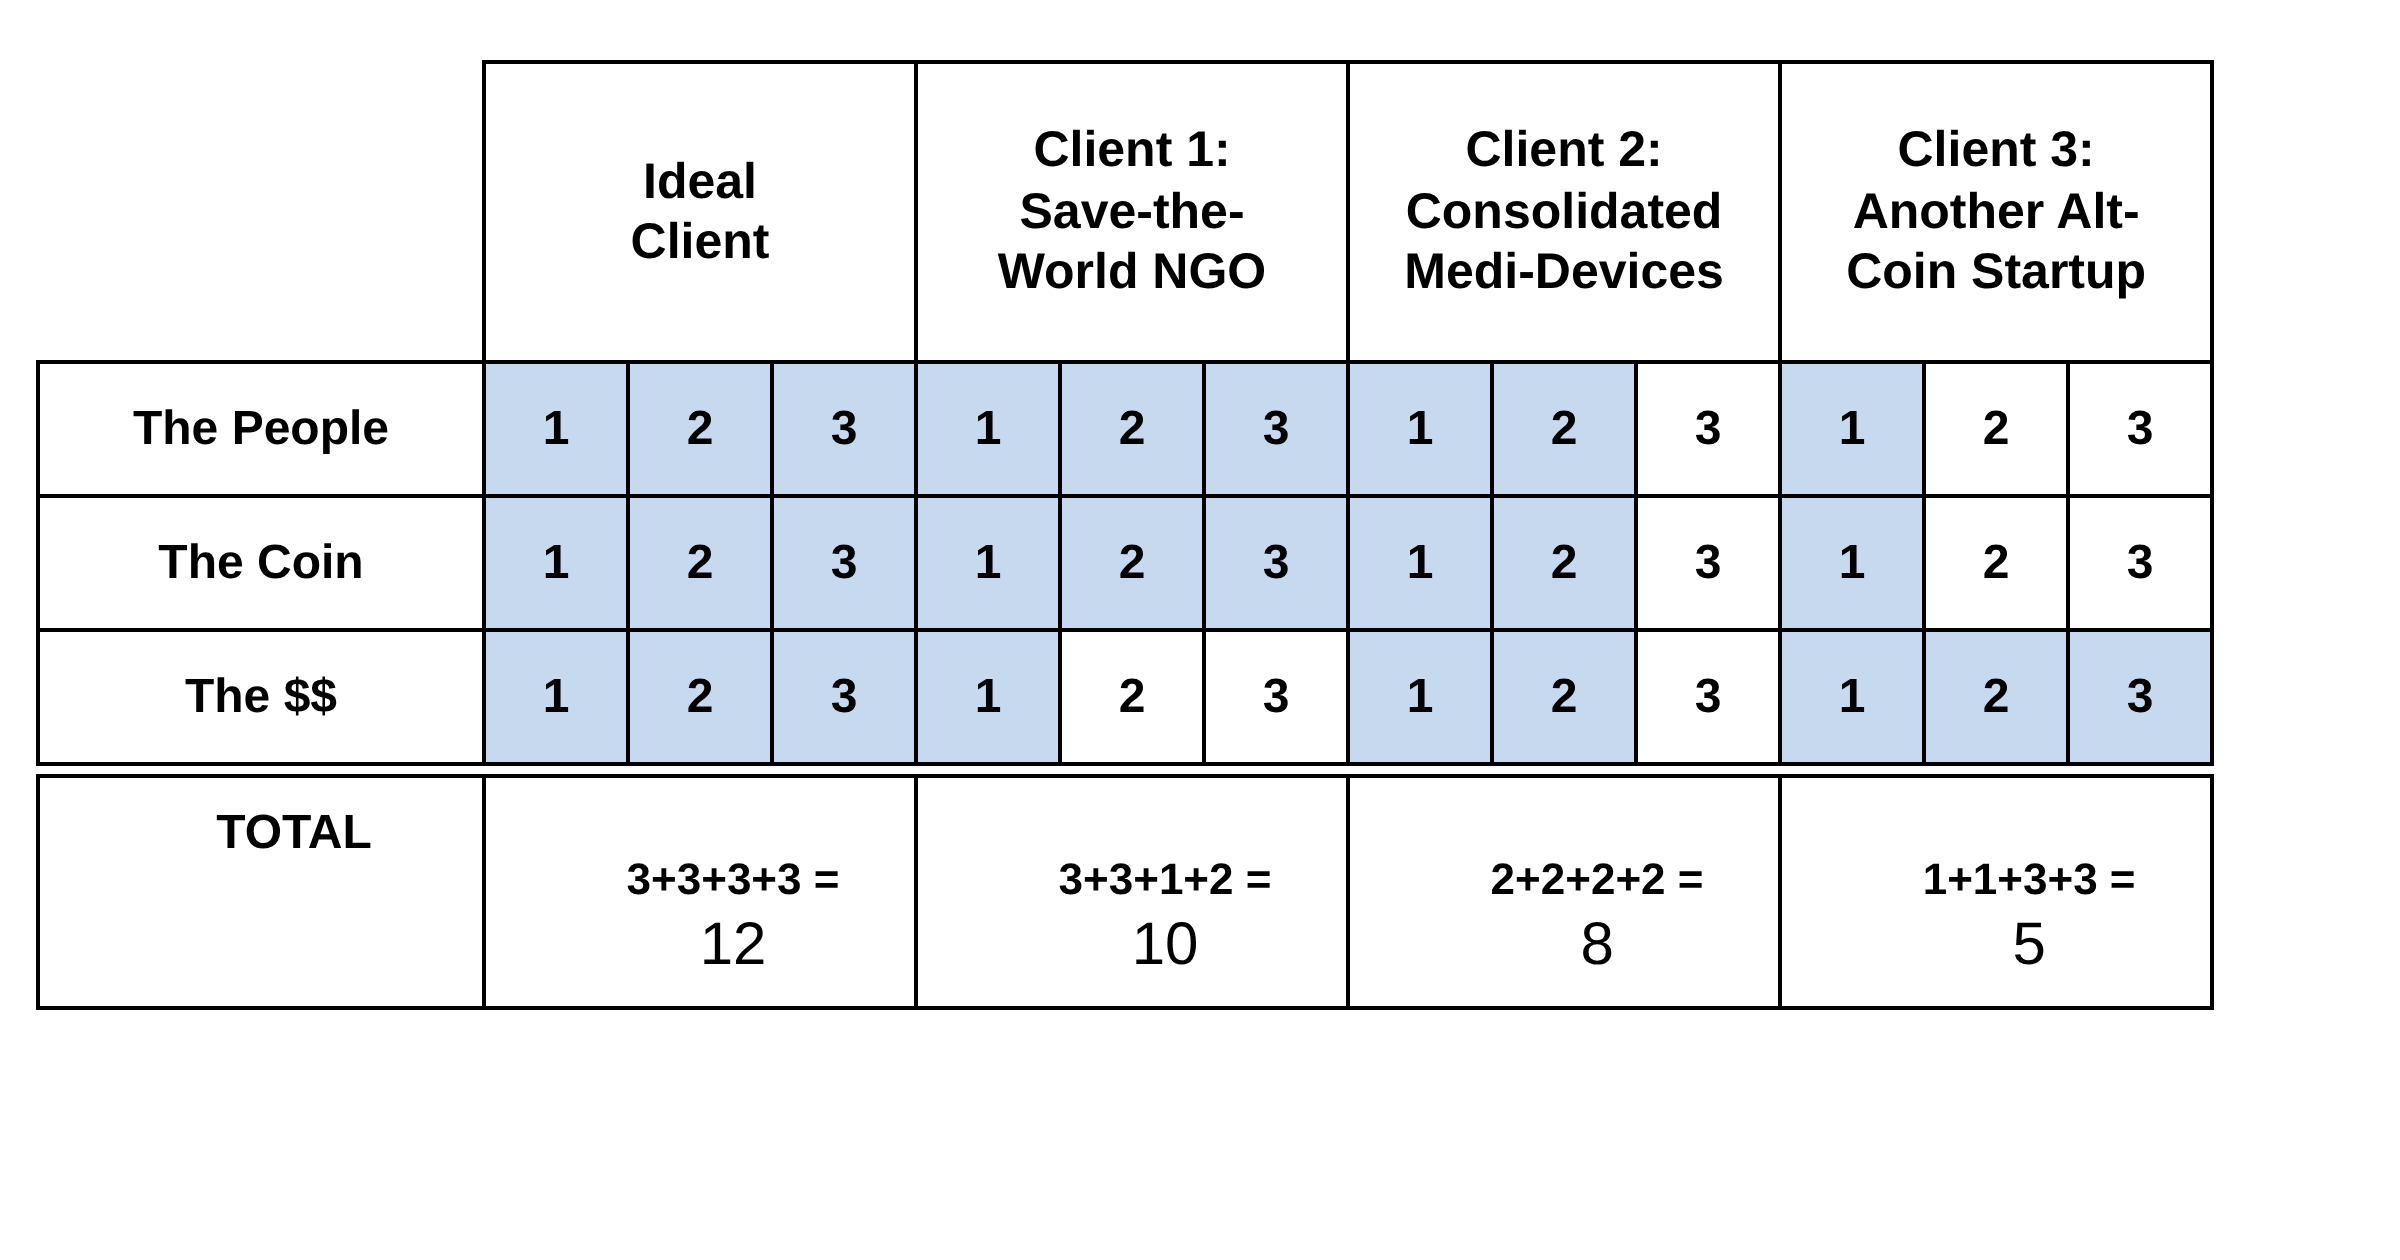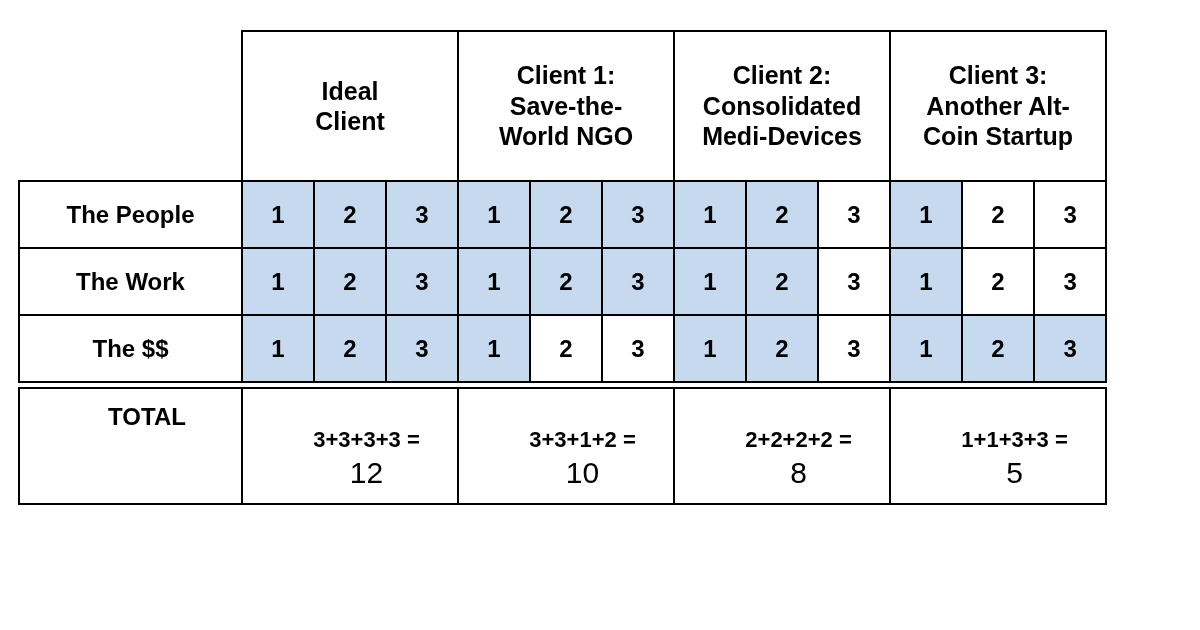--- a/index.html
+++ b/index.html
@@ -153,21 +153,21 @@
         <td class="score on">3</td>
         <td class="score on">1</td>
         <td class="score on">2</td>
         <td class="score">3</td>
         <td class="score on">1</td>
         <td class="score">2</td>
         <td class="score">3</td>
       </tr>
 
       <tr class="scale-row">
-        <td class="row-label">The Work</td>
+        <td class="row-label">The Coin</td>
         <td class="score on">1</td>
         <td class="score on">2</td>
         <td class="score on">3</td>
         <td class="score on">1</td>
         <td class="score on">2</td>
         <td class="score on">3</td>
         <td class="score on">1</td>
         <td class="score on">2</td>
         <td class="score">3</td>
         <td class="score on">1</td>

